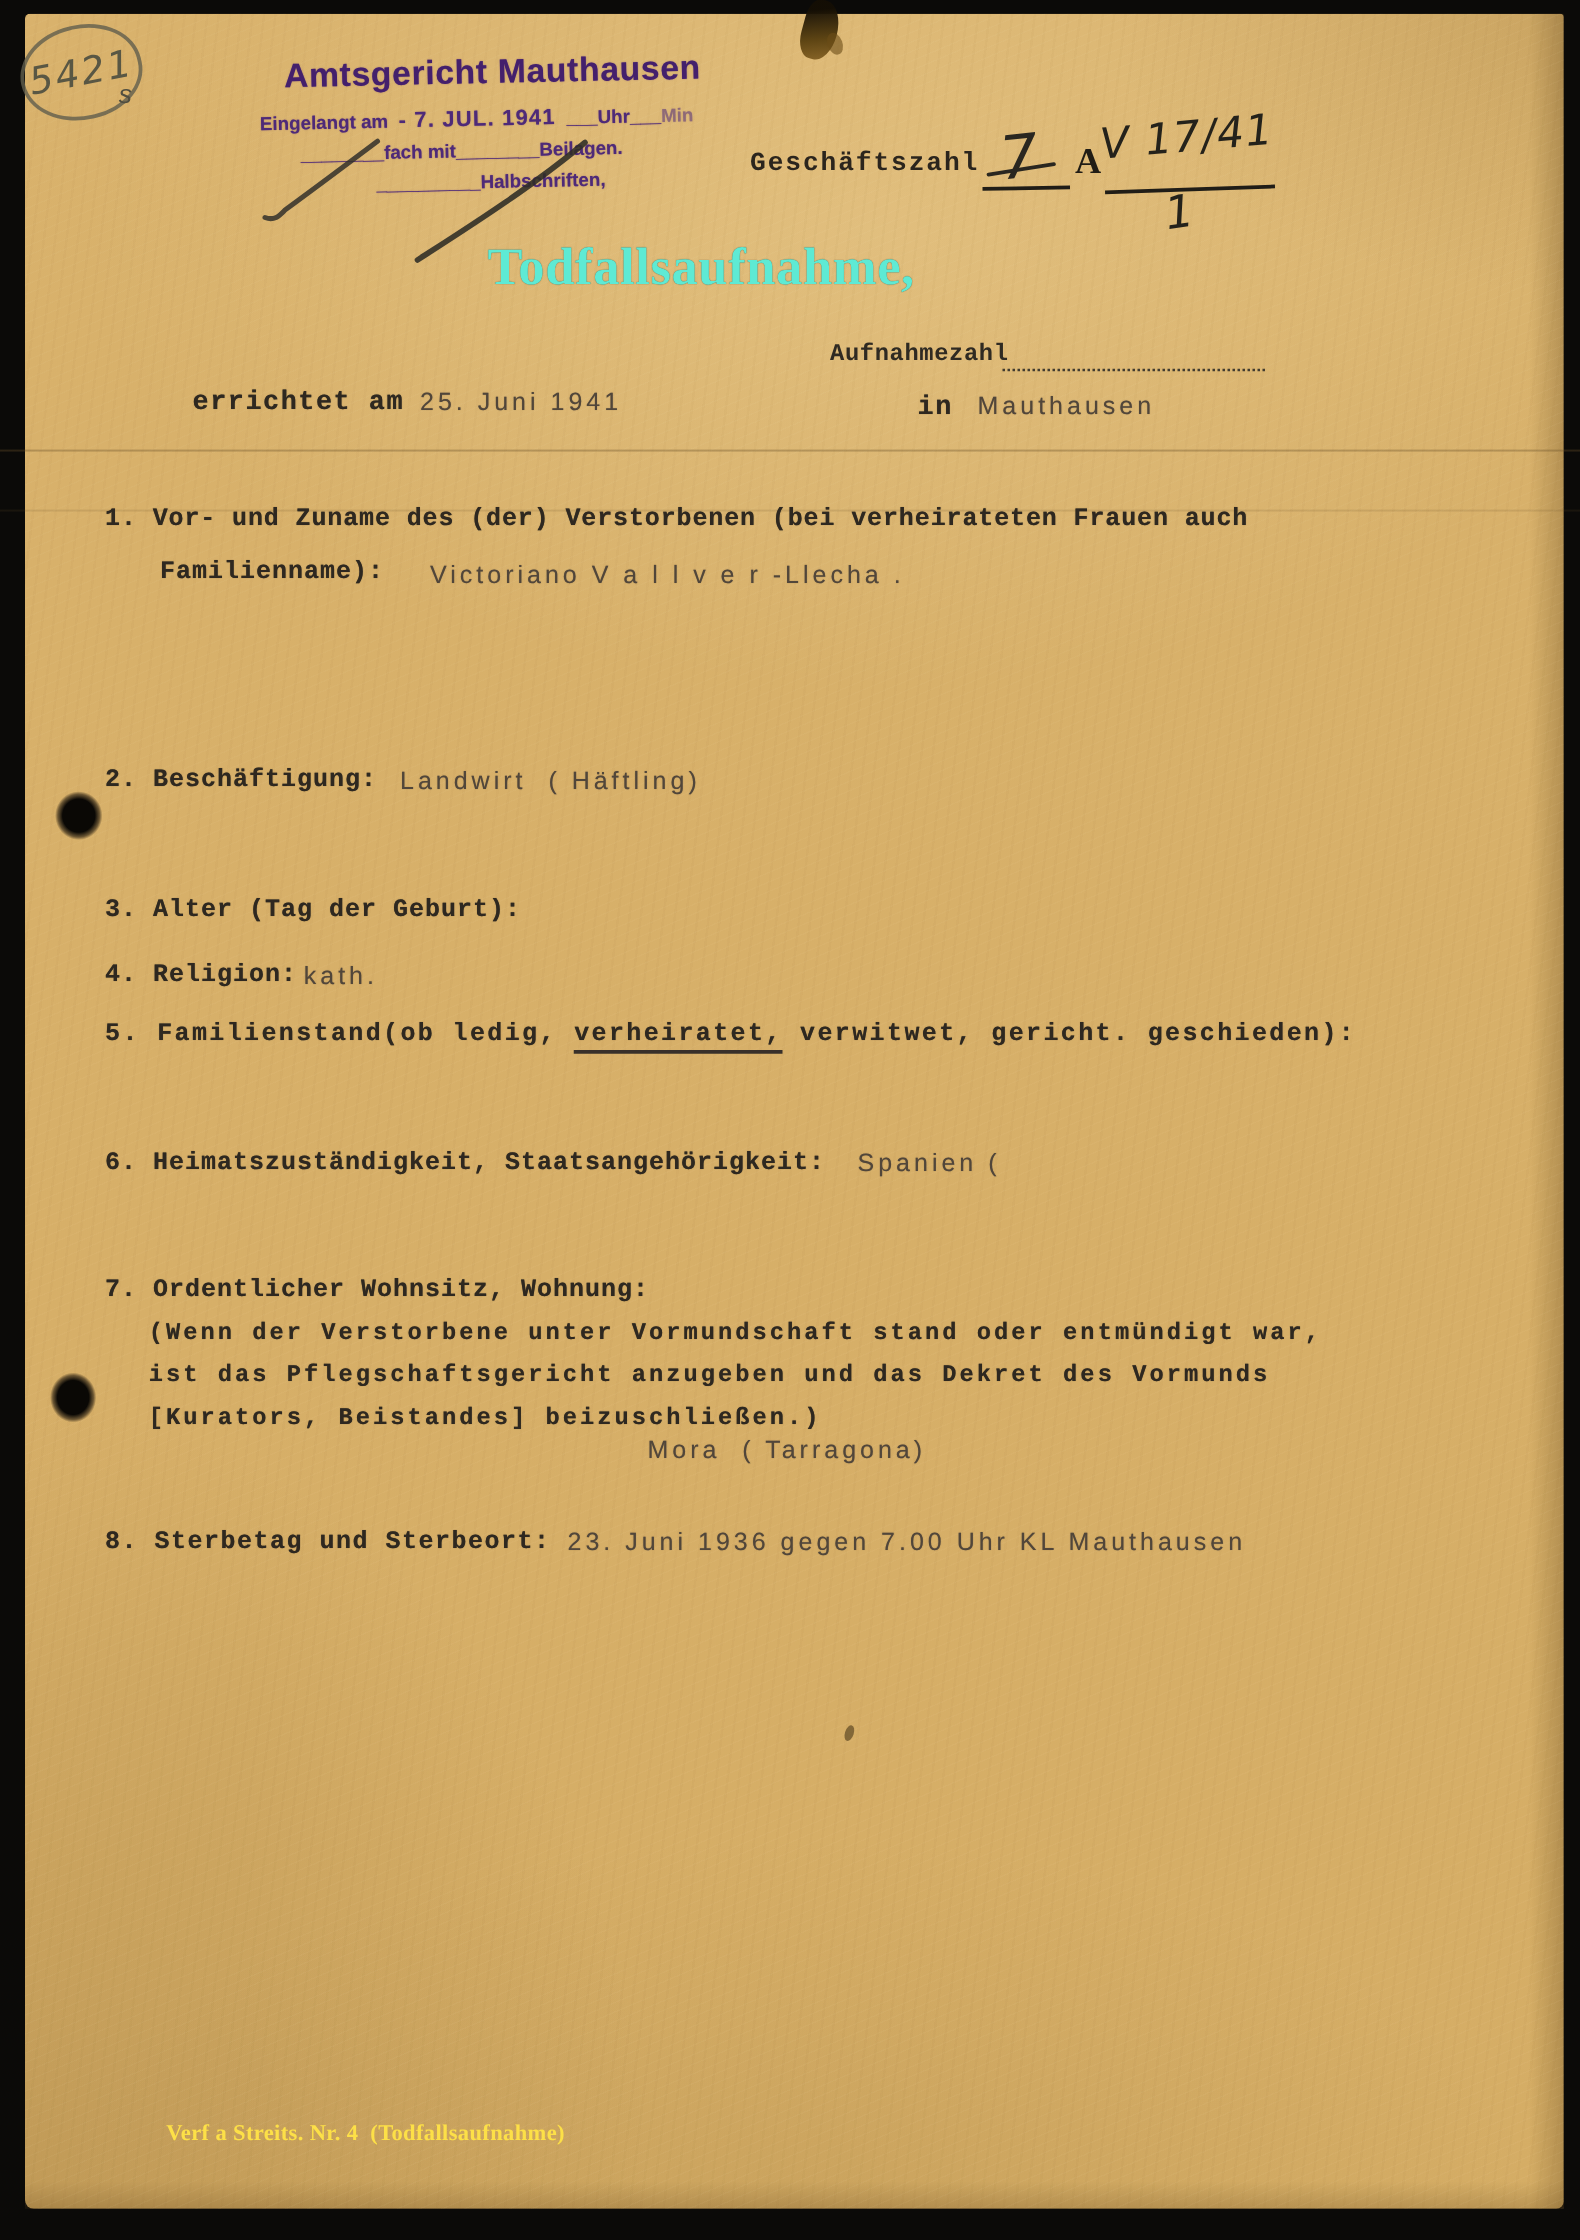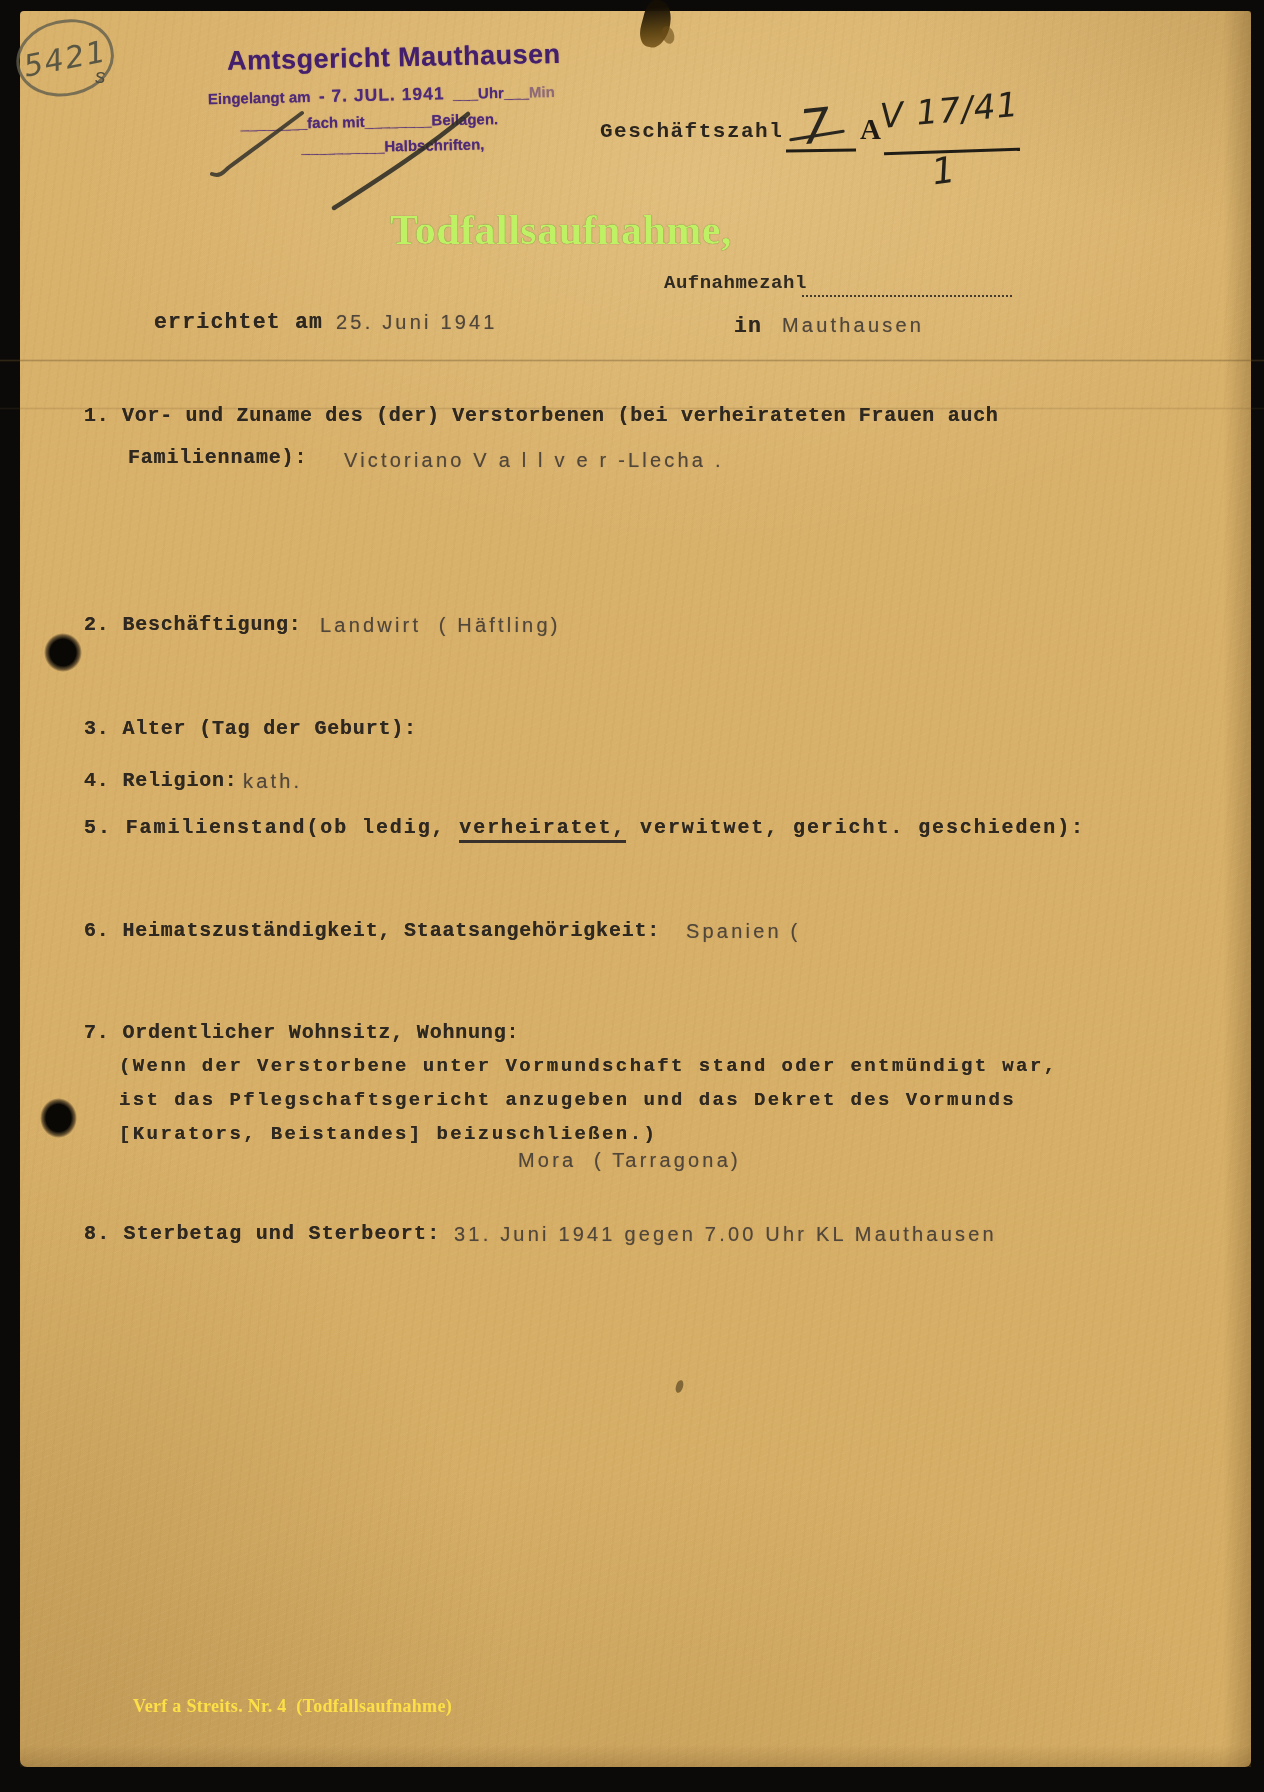--- a/index.html
+++ b/index.html
@@ -56,22 +56,22 @@
         font-size:48px;color:#2a2720;transform:rotate(-6deg);}
   .crossbar7{left:789px;top:134px;width:56px;height:3px;background:#2a2720;transform:rotate(-9deg);border-radius:2px;}
   .gz-u1{left:786px;top:149px;width:70px;height:2.5px;background:#201d17;transform:rotate(-1deg);}
   .gz-a{left:860px;top:113px;font-family:"Liberation Serif",serif;font-weight:700;
         font-size:29px;color:#201c15;}
   .gz-u2{left:884px;top:150px;width:136px;height:2.5px;background:#201d17;transform:rotate(-2deg);}
   .gz-handright{left:880px;top:90px;font-family:"DejaVu Sans",sans-serif;font-style:italic;
         font-size:34px;letter-spacing:1px;color:#24221b;transform:rotate(-5deg);white-space:pre;}
   .gz-handbelow{left:932px;top:150px;font-family:"DejaVu Sans",sans-serif;font-style:italic;
         font-size:36px;color:#24221b;transform:rotate(-8deg);}
-  .title{left:390px;top:206px;margin:0;font-family:"Liberation Serif","DejaVu Serif",serif;
-        font-weight:700;font-size:42px;letter-spacing:.5px;color:#bef264;
+  .title{left:390px;top:190px;margin:0;font-family:"Liberation Serif","DejaVu Serif",serif;
+        font-weight:700;font-size:42px;letter-spacing:.5px;color:#5eead4;
         text-shadow:0 0 .8px rgba(36,31,23,.7);}
   .aufnahme-label{left:664px;top:272px;font-family:"Liberation Mono",monospace;font-weight:700;
         font-size:19px;letter-spacing:.5px;color:#2f2a22;}
   .aufnahme-line{left:802px;top:295px;width:210px;border-bottom:2px dotted #433c2f;}
   .err-label{left:154px;top:310px;font-size:21.5px;letter-spacing:1.2px;}
   .err-date{left:336px;top:311px;}
   .err-in{left:734px;top:314px;font-size:21.5px;letter-spacing:1.2px;text-align:right;}
   .err-place{left:782px;top:314px;}
   .fold{left:0;right:0;height:3px;pointer-events:none;
         background:linear-gradient(to bottom,rgba(105,80,40,0),rgba(105,80,40,.38),rgba(105,80,40,0));}
@@ -179,18 +179,18 @@
   <div class="abs typed i6v">Spanien (</div>
 
   <div class="abs label i7l">7. Ordentlicher Wohnsitz, Wohnung:</div>
   <div class="abs note i7n1">(Wenn der Verstorbene unter Vormundschaft stand oder entmündigt war,</div>
   <div class="abs note i7n2">ist das Pflegschaftsgericht anzugeben und das Dekret des Vormunds</div>
   <div class="abs note i7n3">[Kurators, Beistandes] beizuschließen.)</div>
   <div class="abs typed i7v">Mora  ( Tarragona)</div>
   <div class="abs hole hole2"></div>
 
   <div class="abs label i8l">8. Sterbetag und Sterbeort:</div>
-  <div class="abs typed i8v">31. Juni 1941 gegen 7.00 Uhr KL Mauthausen</div>
+  <div class="abs typed i8v">23. Juni 1936 gegen 7.00 Uhr KL Mauthausen</div>
 
   <div class="abs speck"></div>
 
   <div class="abs footer">Verf a Streits. Nr. 4  (Todfallsaufnahme)</div>
 </div>
 
 </body></html>

